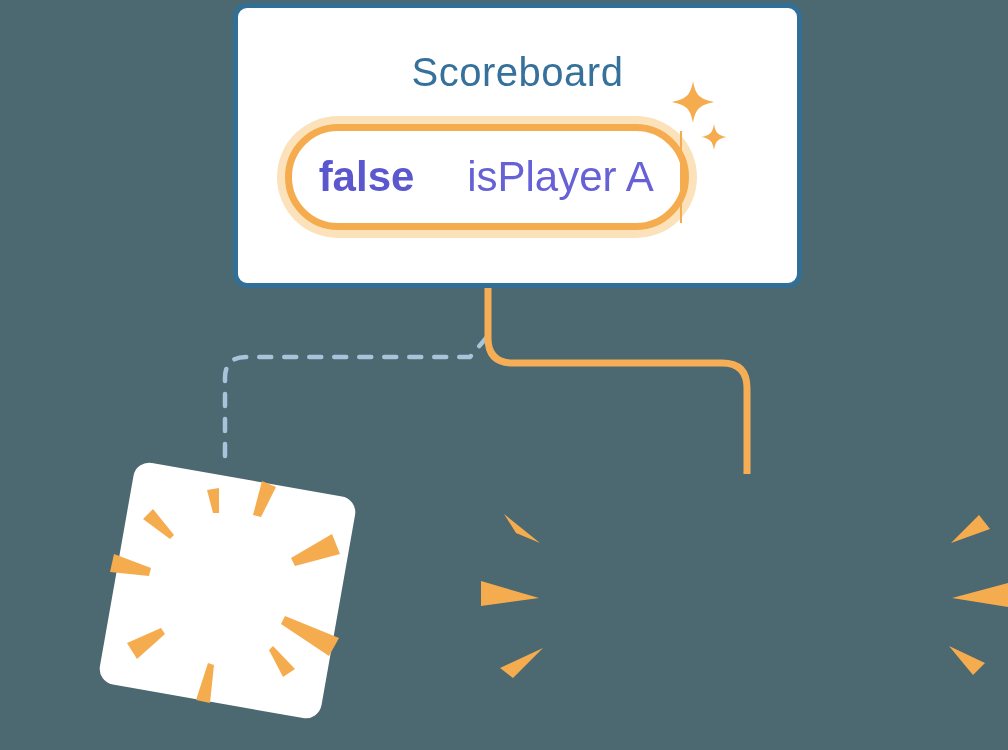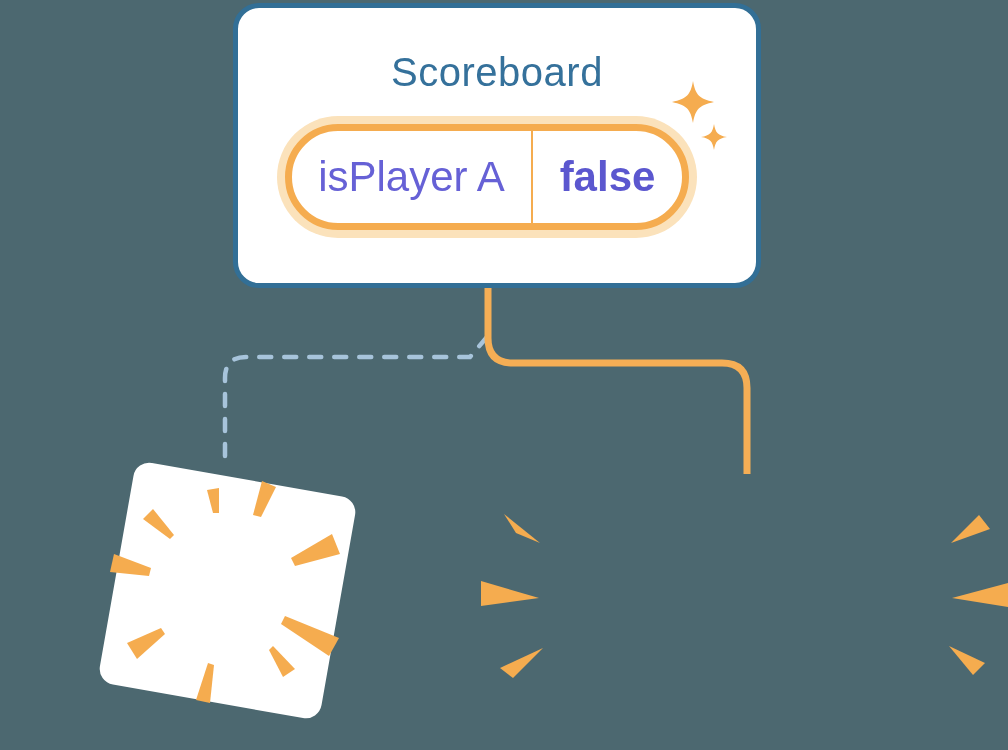--- a/index.html
+++ b/index.html
@@ -47,24 +47,24 @@
     stroke-width: 4.5;
     stroke-dasharray: 12 13;
     stroke-linecap: round;
   }
   .burst { fill: var(--orange); }
 
   
   .scoreboard-card {
     position: absolute;
     left: 233px; top: 3px;
-    width: 528px; height: 285px;
+    width: 569px; height: 285px;
     background: var(--white);
     border: 5px solid var(--card-border-blue);
-    border-radius: 26px;
+    border-radius: 14px;
   }
   .card-title {
     width: 100%;
     text-align: center;
     color: var(--title-blue);
     font-weight: 500;
     letter-spacing: 0.5px;
   }
   .scoreboard-card .card-title {
     margin-top: 42px;
@@ -183,22 +183,22 @@
     <g>
       <polygon class="burst" points="979,515 990,529 951,543"></polygon>
       <polygon class="burst" points="1008,583 1008,607 952,598"></polygon>
       <polygon class="burst" points="973,675 985,663 949,646"></polygon>
     </g>
   </svg>
 
   <div class="scoreboard-card">
     <div class="card-title">Scoreboard</div>
     <div class="state-pill scoreboard-pill">
+      <div class="pill-cell pill-cell-value">false</div>
       <div class="pill-cell pill-cell-label">isPlayer A</div>
-      <div class="pill-cell pill-cell-value">false</div>
     </div>
   </div>
 
   <svg class="sparkles" viewBox="0 0 80 90">
     <path class="sparkle" d="M33,11 C35.5,25 39,28.5 54,32 C39,35.5 35.5,39 33,53 C30.5,39 27,35.5 12,32 C27,28.5 30.5,25 33,11 Z"></path>
     <path class="sparkle" d="M54,54 C55.5,63 58,65.5 67,67 C58,68.5 55.5,71 54,80 C52.5,71 50,68.5 41,67 C50,65.5 52.5,63 54,54 Z"></path>
   </svg>
 
 
 </div>

